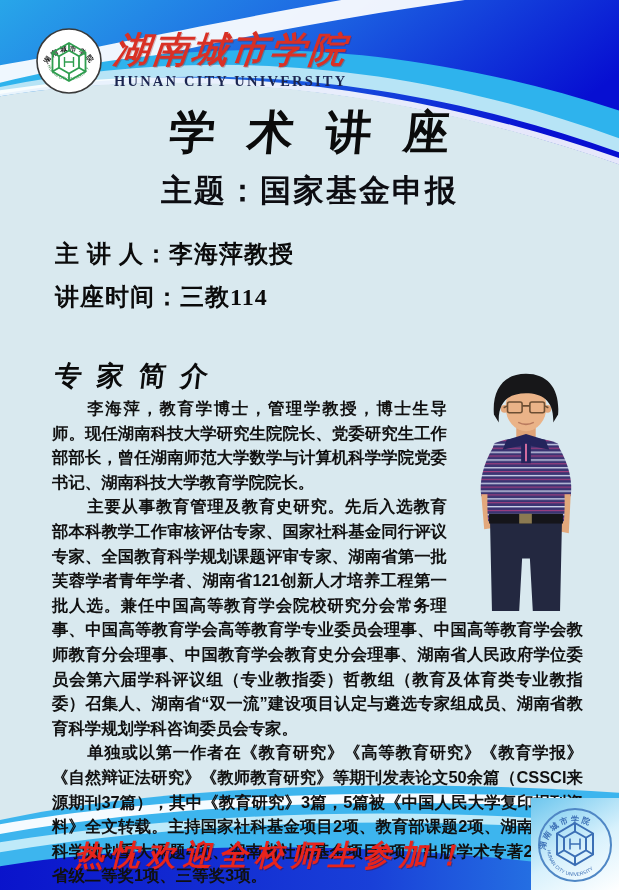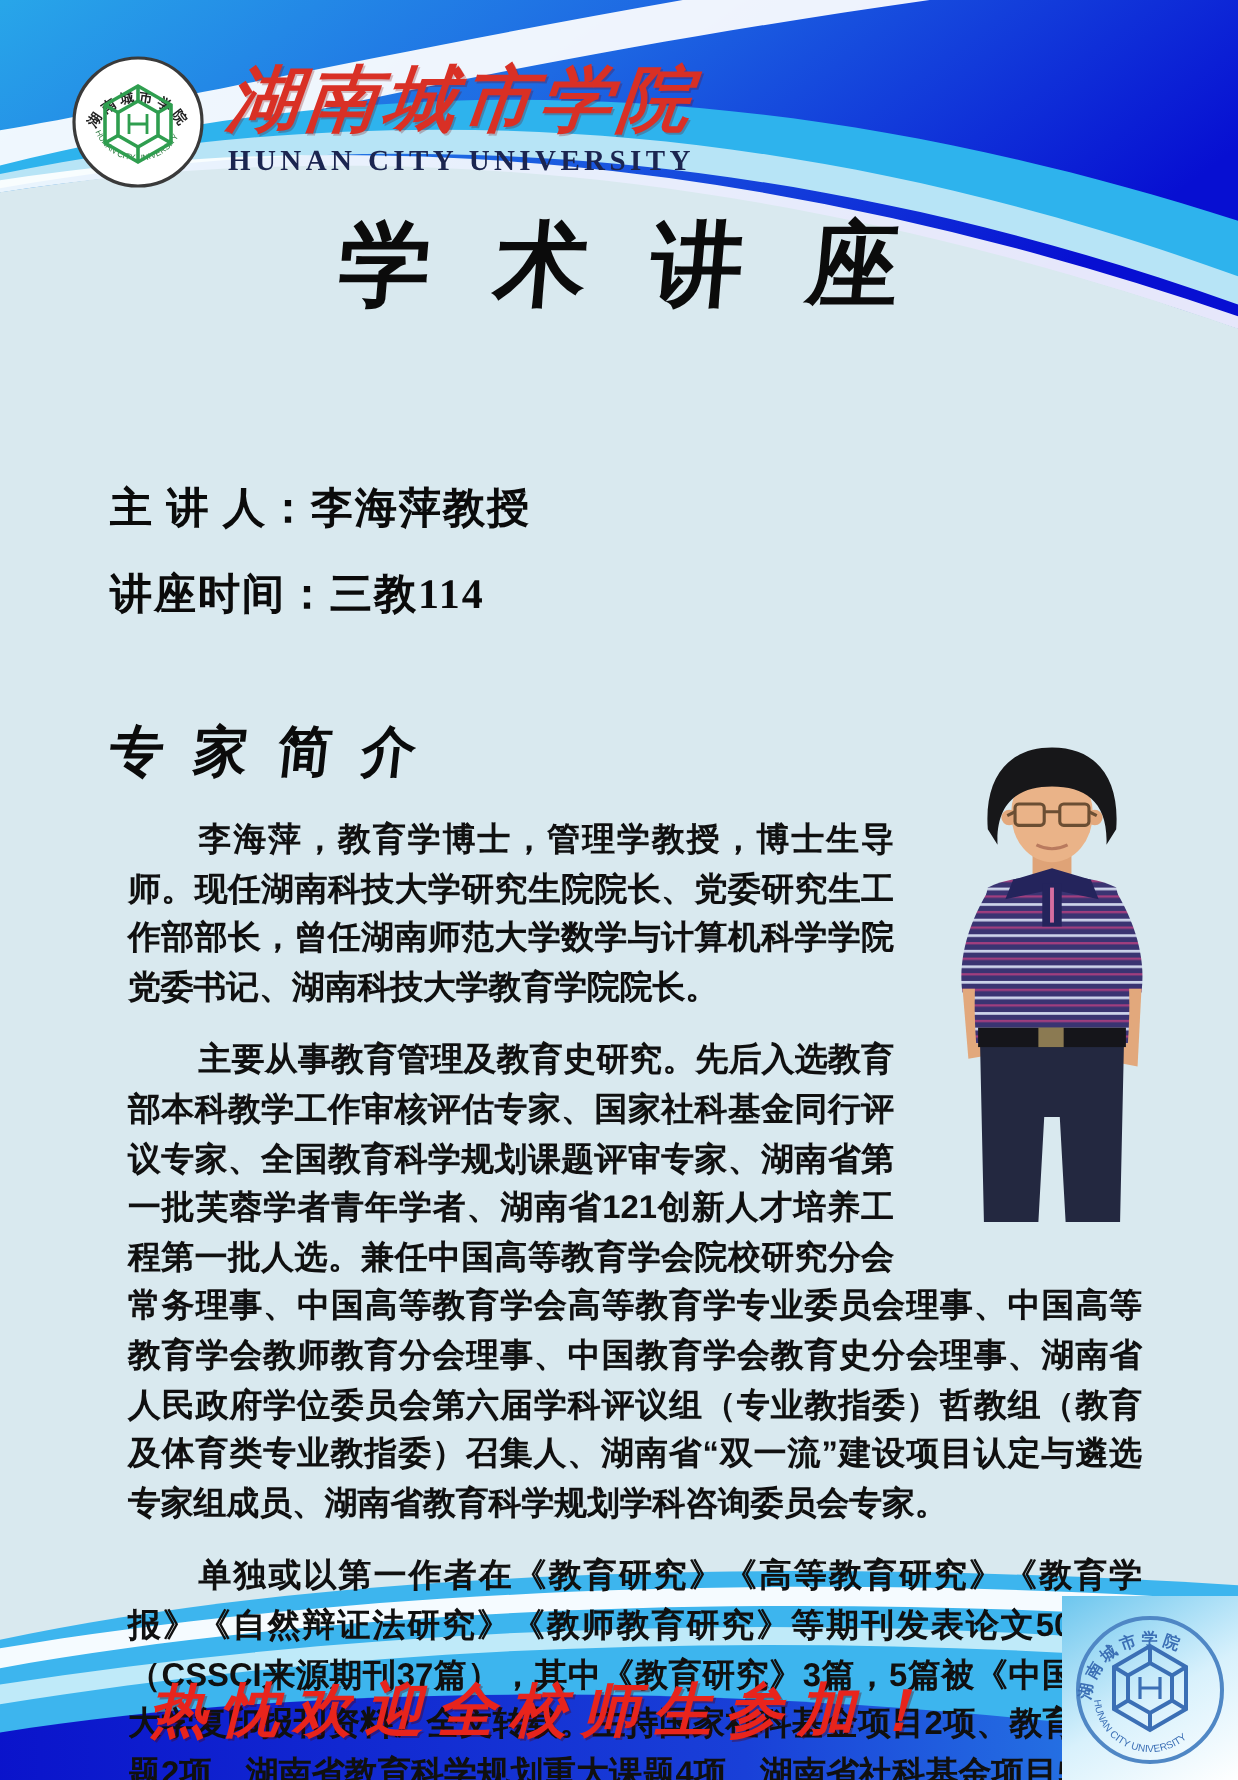--- a/index.html
+++ b/index.html
@@ -33,36 +33,36 @@
   }
   .topic-line{
     position:absolute;top:170px;left:0;width:100%;text-align:center;z-index:3;
     font-family:"Liberation Serif","DejaVu Serif",serif;
     font-weight:bold;font-size:31px;color:#0d0d12;letter-spacing:2px;
   }
   
   .info-block{position:absolute;top:233px;left:55px;z-index:3;}
   .info-line{
     font-family:"Liberation Serif","DejaVu Serif",serif;
-    font-weight:bold;font-size:21px;color:#0b0b0b;
+    font-weight:bold;font-size:24px;color:#0b0b0b;
     height:43px;line-height:43px;letter-spacing:1px;
   }
   
   .bio-heading{
     position:absolute;top:358px;left:55px;z-index:3;
     font-family:"Liberation Serif","DejaVu Serif",serif;
     font-weight:bold;font-size:27px;color:#0b0b0b;
     letter-spacing:15px;transform:skewX(-6deg);
   }
   .bio{
     position:absolute;top:396px;left:52px;width:531px;z-index:2;
     font-size:16.4px;line-height:24.6px;font-weight:700;color:#101010;
     text-align:justify;
   }
-  .bio p{margin:12px;text-indent:2.15em;}
+  .bio p{margin:0;text-indent:2.15em;}
   .speaker-photo{
     float:right;width:134px;height:247px;
     margin:-30px -10px 4px 12px;
   }
   
   .bottom-band{position:absolute;bottom:0;left:0;width:619px;height:115px;z-index:1;pointer-events:none;}
   .welcome-line{
     position:absolute;bottom:14px;left:0;width:545px;text-align:center;z-index:4;
     font-family:Liberation Mono, monospace;
     font-weight:bold;font-style:italic;font-size:29px;color:#e8241c;
@@ -115,20 +115,21 @@
         <path d="M-4.5,-5 L-4.5,5 M4.5,-5 L4.5,5 M-4.5,0 L4.5,0" stroke-width="1.4"></path>
       </g>
     </svg>
     <div class="logo-names">
       <div class="uni-zh">湖南城市学院</div>
       <div class="uni-en">HUNAN CITY UNIVERSITY</div>
     </div>
   </div>
 
   <div class="lecture-title">学术讲座</div>
+  <div class="topic-line">主题：国家基金申报</div>
 
   <div class="info-block">
     <div class="info-line"><span>主 讲 人：</span><span>李海萍教授</span></div>
     <div class="info-line"><span>讲座时间：</span><span>三教114</span></div>
   </div>
 
   <div class="bio-heading">专家简介</div>
 
   <div class="bio">
     <svg class="speaker-photo" viewBox="0 0 134 254" role="img">

